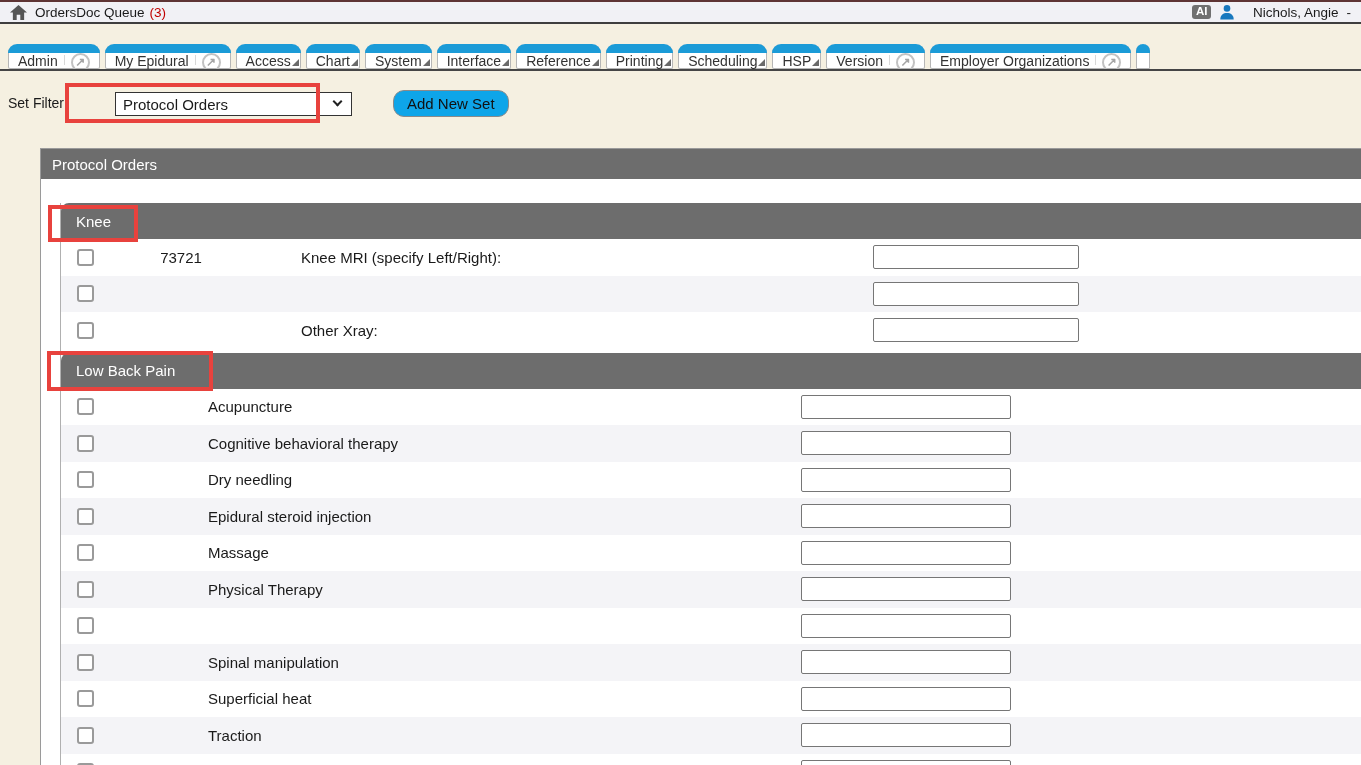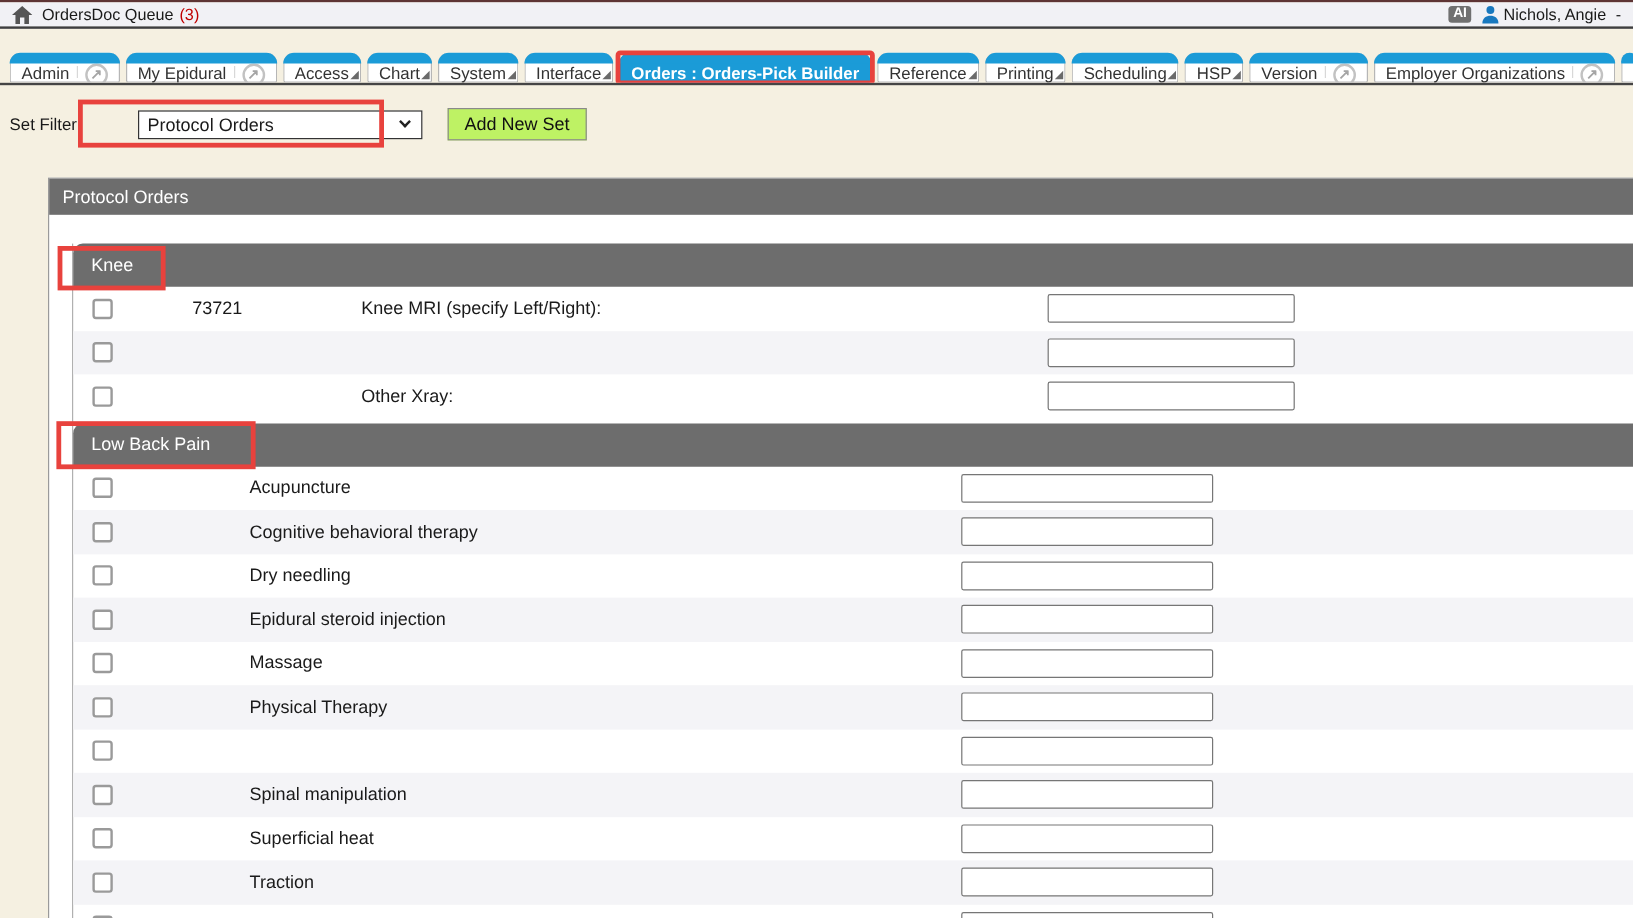--- a/index.html
+++ b/index.html
@@ -21,21 +21,21 @@
     height:22px;background:#f1f1f5;border-bottom:2px solid #3e3e3e;
     display:flex;align-items:center;padding:0 8px;font-size:13.5px;
   }
   .home-btn{display:flex;align-items:center;margin:0 8px 0 2px;cursor:pointer}
   .tb-link{cursor:pointer}
   .tb-count{margin-left:5px;color:var(--count-red)}
   .tb-right{margin-left:auto;display:flex;align-items:center}
   .ai-badge{background:#707070;color:#fff;font-weight:bold;font-size:11.5px;
     padding:1.5px 3.5px;border-radius:3px;line-height:1}
   .person{display:flex;align-items:center;margin-left:8px}
-  .user-name{margin-left:3px;cursor:pointer}
+  .user-name{margin-left:18px;cursor:pointer}
   .user-suffix{margin:0 2px 0 8px}
   
   .tabstrip{
     display:flex;align-items:flex-end;gap:5px;padding:5px 0 0 8px;height:45px;
     overflow:hidden;white-space:nowrap;
   }
   .tab{
     position:relative;height:25px;background:#fff;border:1px solid #b6b6b6;border-top:none;
     border-radius:9px 9px 2px 2px;display:flex;
     padding:9px 9px 0;font-size:14px;color:#333;flex:0 0 auto;cursor:pointer;
@@ -65,22 +65,22 @@
   .select-wrap{position:absolute;left:115px;top:21px;width:237px;height:24px;cursor:pointer}
   .selectbox{
     width:100%;height:100%;background:#fff;border:1px solid #333;
     display:flex;align-items:center;font-size:15px;padding-left:7px;
   }
   .chev{
     position:absolute;right:11px;top:6px;width:7px;height:7px;
     border-right:2px solid #222;border-bottom:2px solid #222;transform:rotate(45deg);
   }
   .add-btn{
-    position:absolute;left:373px;top:19px;height:27px;padding:0 13px;
-    background:#bef264;border:1px solid #8a8a8a;border-radius:0;
+    position:absolute;left:393px;top:19px;height:27px;padding:0 13px;
+    background:#0ea5e9;border:1px solid #8a8a8a;border-radius:11px;
     font-size:15px;font-family:inherit;cursor:pointer;color:#111;
   }
   
   .panel{
     position:absolute;left:40px;top:148px;width:1331px;height:645px;
     background:#fff;border:1px solid #9a9a9a;
   }
   .panel-header{
     height:30px;background:var(--hdr-gray);color:#fff;display:flex;
     align-items:center;padding-left:11px;font-size:15px;
@@ -162,24 +162,20 @@
       <span class="caret"></span>
     </div>
     <div class="tab">
       <span class="tab-label">System</span>
       <span class="caret"></span>
     </div>
     <div class="tab">
       <span class="tab-label">Interface</span>
       <span class="caret"></span>
     </div>
-    <div class="tab selected">
-      <span class="tab-label">Orders : Orders-Pick Builder</span>
-      <span class="ann ann-tab"></span>
-    </div>
     <div class="tab">
       <span class="tab-label">Reference</span>
       <span class="caret"></span>
     </div>
     <div class="tab">
       <span class="tab-label">Printing</span>
       <span class="caret"></span>
     </div>
     <div class="tab">
       <span class="tab-label">Scheduling</span>

